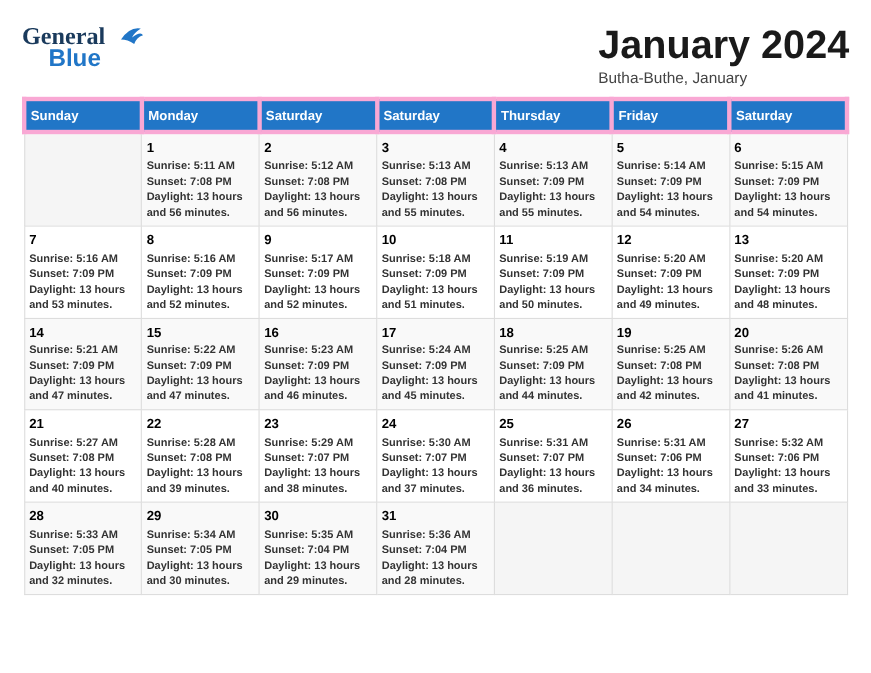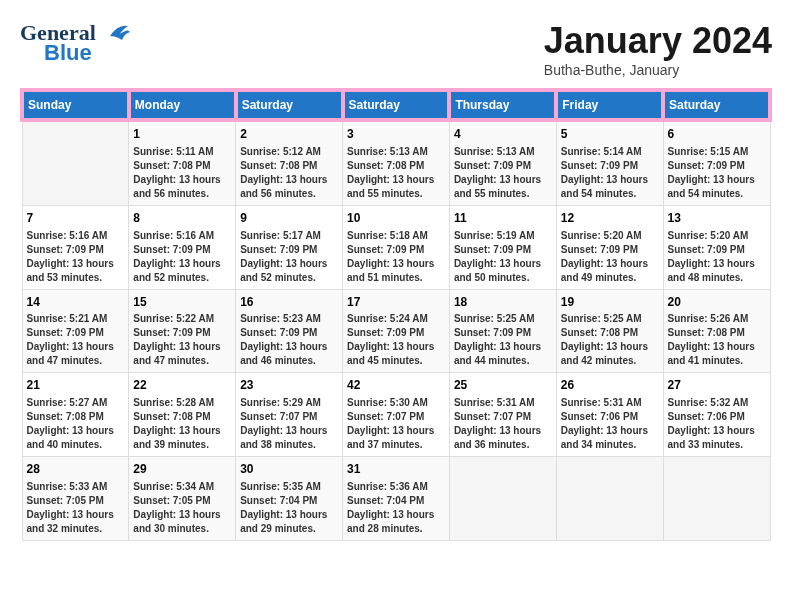--- a/index.html
+++ b/index.html
@@ -202,21 +202,21 @@
         </td>
         <td>
           <span class="day-number">22</span>
           <div class="day-info">Sunrise: 5:28 AM<br>Sunset: 7:08 PM<br>Daylight: 13 hours<br>and 39 minutes.</div>
         </td>
         <td>
           <span class="day-number">23</span>
           <div class="day-info">Sunrise: 5:29 AM<br>Sunset: 7:07 PM<br>Daylight: 13 hours<br>and 38 minutes.</div>
         </td>
         <td>
-          <span class="day-number">42</span>
+          <span class="day-number">24</span>
           <div class="day-info">Sunrise: 5:30 AM<br>Sunset: 7:07 PM<br>Daylight: 13 hours<br>and 37 minutes.</div>
         </td>
         <td>
           <span class="day-number">25</span>
           <div class="day-info">Sunrise: 5:31 AM<br>Sunset: 7:07 PM<br>Daylight: 13 hours<br>and 36 minutes.</div>
         </td>
         <td>
           <span class="day-number">26</span>
           <div class="day-info">Sunrise: 5:31 AM<br>Sunset: 7:06 PM<br>Daylight: 13 hours<br>and 34 minutes.</div>
         </td>

